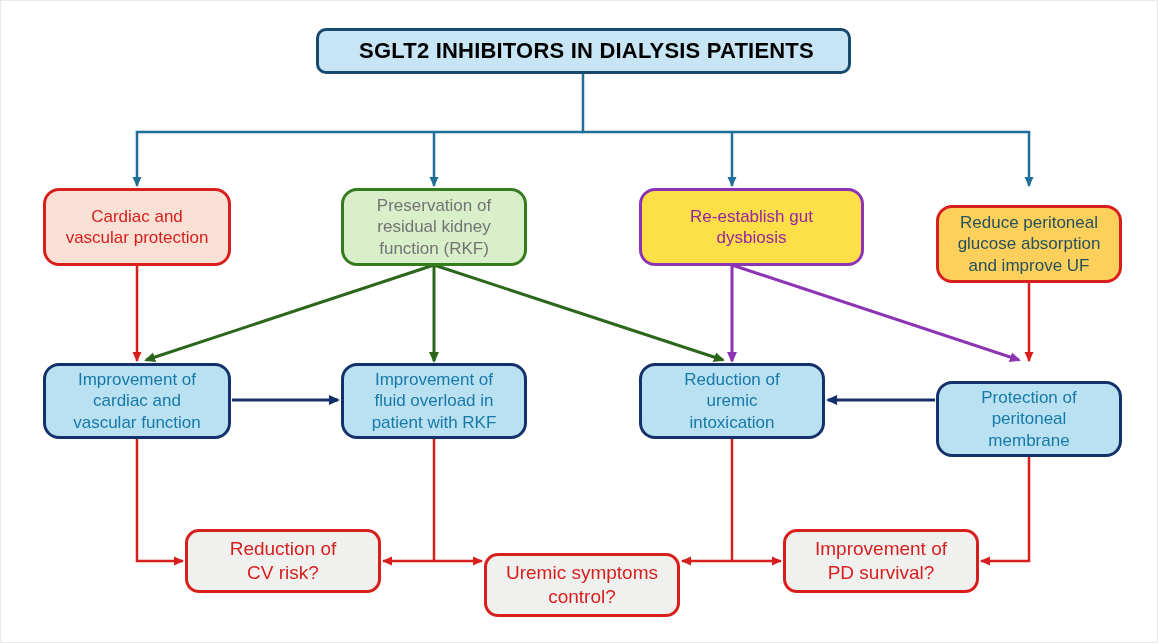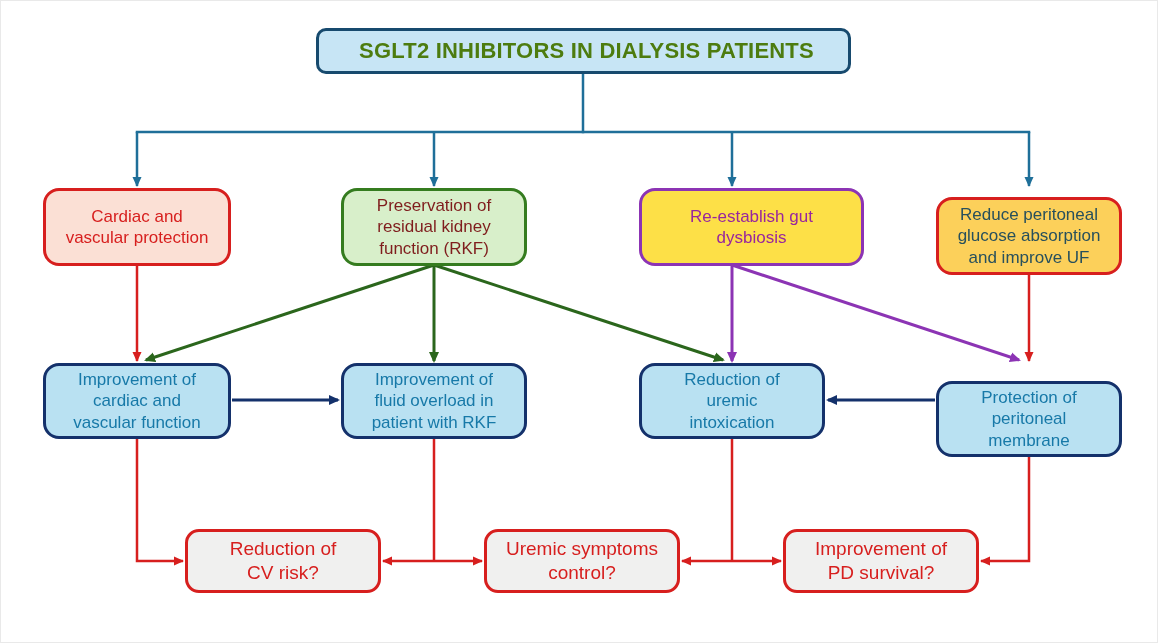--- a/index.html
+++ b/index.html
@@ -9,37 +9,37 @@
     font-family:"Liberation Sans",sans-serif;
   }
   .arrows{position:absolute;left:0;top:0;pointer-events:none;}
   .box{
     position:absolute;display:flex;align-items:center;justify-content:center;
     text-align:center;border:3px solid;border-radius:16px;box-sizing:border-box;
   }
   .box span{white-space:pre-line;line-height:1.26;font-size:17px;}
   
   #title-box{left:315px;top:27px;width:535px;height:46px;background:#c7e5f5;border-color:#174a6e;border-radius:10px;}
-  #title-box span{font-weight:bold;font-size:22px;color:#4d7c0f;letter-spacing:.2px;white-space:nowrap;margin-left:6px;}
+  #title-box span{font-weight:bold;font-size:22px;color:#000000;letter-spacing:.2px;white-space:nowrap;margin-left:6px;}
   
   #r1b1{left:42px;top:187px;width:188px;height:78px;background:#fbe0d5;border-color:#d71f1e;color:#d71f1e;}
-  #r1b2{left:340px;top:187px;width:186px;height:78px;background:#d8efca;border-color:#357c1f;color:#7f1d1d;}
+  #r1b2{left:340px;top:187px;width:186px;height:78px;background:#d8efca;border-color:#357c1f;color:#737373;}
   #r1b3{left:638px;top:187px;width:225px;height:78px;background:#fde047;border-color:#8c34b4;color:#98269e;}
-  #r1b4{left:935px;top:196px;width:186px;height:78px;background:#fcd05a;border-color:#d71f1e;color:#28505c;}
+  #r1b4{left:935px;top:204px;width:186px;height:78px;background:#fcd05a;border-color:#d71f1e;color:#28505c;}
   
   .mech{background:#b9e1f2;border-color:#14316b;color:#1779a8;}
   #r2b1{left:42px;top:362px;width:188px;height:76px;}
   #r2b2{left:340px;top:362px;width:186px;height:76px;}
   #r2b3{left:638px;top:362px;width:186px;height:76px;}
   #r2b4{left:935px;top:380px;width:186px;height:76px;}
   
   .outcome{background:#f0f0ef;border-color:#d71f1e;color:#d71f1e;border-radius:14px;}
   .outcome span{font-size:19px;}
   #r3b1{left:184px;top:528px;width:196px;height:64px;}
-  #r3b2{left:483px;top:528px;width:196px;height:64px;}
+  #r3b2{left:483px;top:552px;width:196px;height:64px;}
   #r3b3{left:782px;top:528px;width:196px;height:64px;}
   
   .caption{
     position:absolute;left:38px;top:609px;font-family:"Liberation Serif",serif;
     font-size:15.5px;color:#3a3a3a;
   }
   .caption b{margin-right:5px;}
 </style>
 </head>
 <body>

